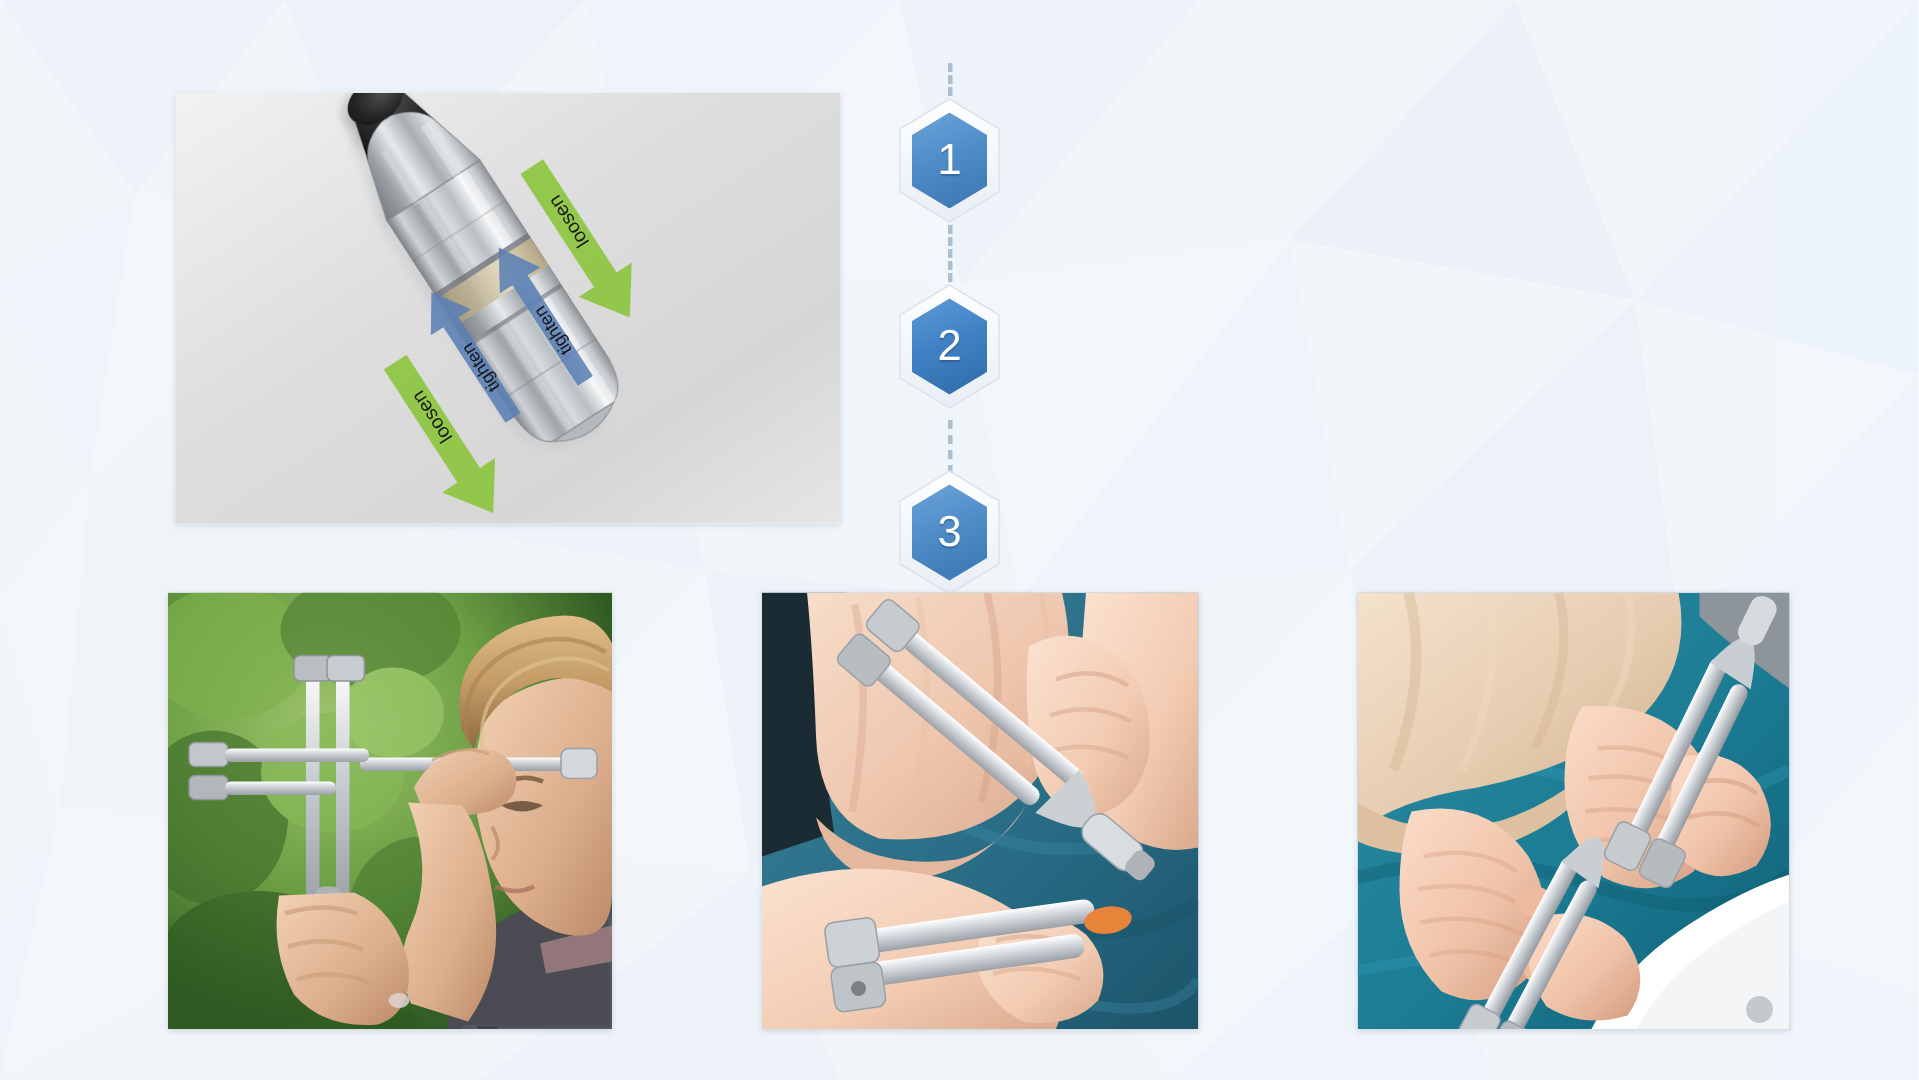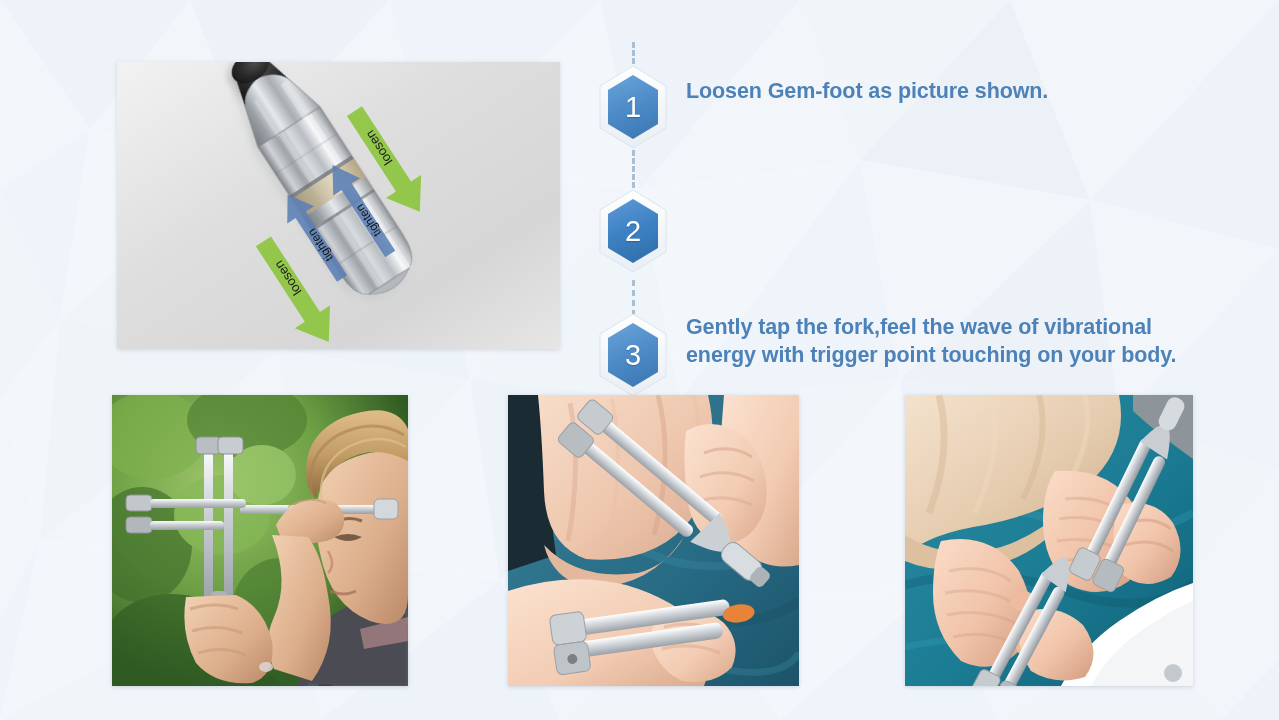--- a/index.html
+++ b/index.html
@@ -310,21 +310,20 @@
               <stop offset="0%" stop-color="#6aa3d8"></stop>
               <stop offset="55%" stop-color="#4f8dc9"></stop>
               <stop offset="100%" stop-color="#3f7cb8"></stop>
             </linearGradient>
           </defs>
           <polygon points="37,2 70,22 70,64 37,84 4,64 4,22" fill="url(#hexOuter1)" stroke="#dbe4ed" stroke-width="1"></polygon>
           <polygon points="37,11 62,26 62,60 37,75 12,60 12,26" fill="url(#hexInner1)"></polygon>
         </svg>
         <div class="hex-num">1</div>
       </div>
-      <div class="step-text">Loosen Gem-foot as picture shown.</div>
     </div>
 
     <div class="step" id="step-2">
       <div class="hex-wrap">
         <svg class="hex-svg" viewBox="0 0 74 86">
           <defs>
             <linearGradient id="hexOuter2" x1="0" y1="0" x2="0" y2="1">
               <stop offset="0%" stop-color="#ffffff"></stop>
               <stop offset="100%" stop-color="#e8eef4"></stop>
             </linearGradient>
@@ -353,21 +352,20 @@
               <stop offset="0%" stop-color="#6aa3d8"></stop>
               <stop offset="55%" stop-color="#4f8dc9"></stop>
               <stop offset="100%" stop-color="#3f7cb8"></stop>
             </linearGradient>
           </defs>
           <polygon points="37,2 70,22 70,64 37,84 4,64 4,22" fill="url(#hexOuter3)" stroke="#dbe4ed" stroke-width="1"></polygon>
           <polygon points="37,11 62,26 62,60 37,75 12,60 12,26" fill="url(#hexInner3)"></polygon>
         </svg>
         <div class="hex-num">3</div>
       </div>
-      <div class="step-text">Gently tap the fork,feel the wave of vibrational energy with trigger point touching on your body.</div>
     </div>
   </div>
 
   <div class="photo" id="photo-1">
     <svg viewBox="0 0 296 291" preserveAspectRatio="none">
       <defs>
         <radialGradient id="fol1" cx="35%" cy="30%" r="70%">
           <stop offset="0%" stop-color="#9dc46a"></stop>
           <stop offset="55%" stop-color="#6b9e43"></stop>
           <stop offset="100%" stop-color="#2f5a22"></stop>

